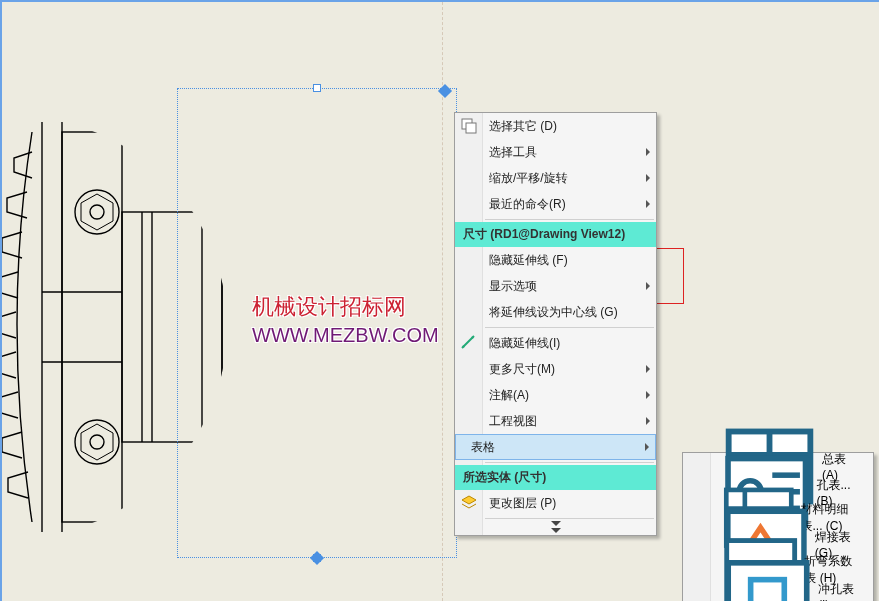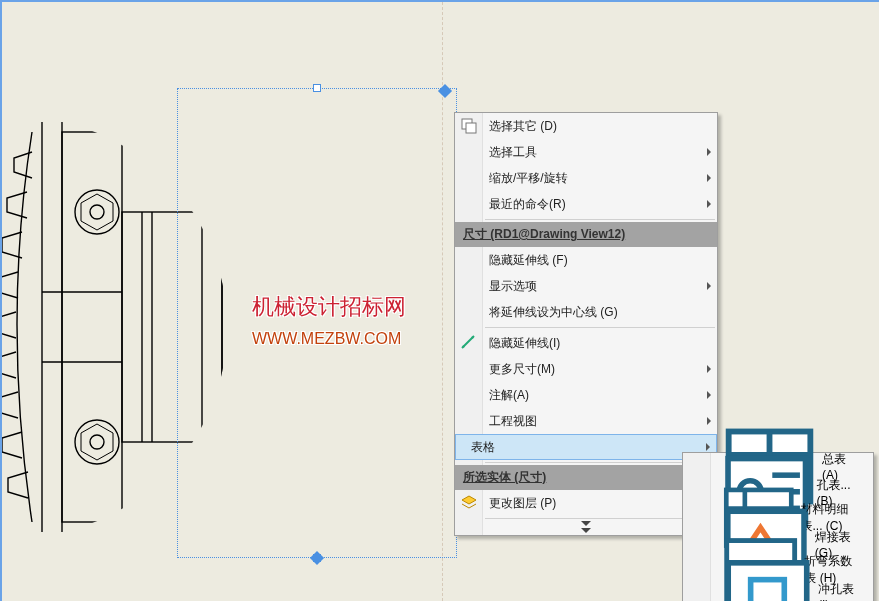--- a/index.html
+++ b/index.html
@@ -17,30 +17,30 @@
   
   .sel-box { position: absolute; left: 175px; top: 86px; width: 280px; height: 470px; border: 1px dotted #4a90e2; }
   .handle { position: absolute; width: 8px; height: 8px; background: #fff; border: 1px solid #4a90e2; }
   .hc  { left: 50%; top: -5px; transform: translateX(-50%); }
   .hcb { left: 50%; bottom: -5px; transform: translateX(-50%); }
   .arrow-dim { position: absolute; width: 10px; height: 10px; background: #4a90e2; transform: rotate(45deg); }
 
   
   .watermark { position: absolute; left: 250px; top: 290px; font-size: 22px; font-weight: normal; pointer-events: none; }
   .wm1 { color: #c23; text-shadow: -1px -1px 0 #fff,1px -1px 0 #fff,-1px 1px 0 #fff,1px 1px 0 #fff; }
-  .wm2 { color: #c2410c; font-size: 16px; display:block; margin-top:8px; text-shadow: -1px -1px 0 #fff,1px -1px 0 #fff,-1px 1px 0 #fff,1px 1px 0 #fff;}
-
-  
-  .menu { position: absolute; left: 452px; top: 110px; width: 264px; background: #f5f5f5; border: 1px solid #9e9e9e; box-shadow: 3px 3px 3px rgba(0,0,0,.25); font-size: 12px; color: #222; }
+  .wm2 { color: #701a75; font-size: 20px; display:block; margin-top:2px; text-shadow: -1px -1px 0 #fff,1px -1px 0 #fff,-1px 1px 0 #fff,1px 1px 0 #fff;}
+
+  
+  .menu { position: absolute; left: 452px; top: 110px; width: 203px; background: #f5f5f5; border: 1px solid #9e9e9e; box-shadow: 3px 3px 3px rgba(0,0,0,.25); font-size: 12px; color: #222; }
   .menu .iconcol { position:absolute; left:0; top:0; bottom:0; width:28px; background:#f0f0f0; border-right:1px solid #e0e0e0;}
   .menu-item { position:relative; display:flex; align-items:center; height:26px; padding-left:34px; padding-right:18px; cursor:default; }
   .menu-item:hover, .menu-item.hov { background:#cde6f7; border:1px solid #7eb4ea; height:26px; padding-left:15px; padding-right:17px;}
   .menu-item .arr { position:absolute; right:6px; top:50%; transform:translateY(-50%); width:0;height:0;border-left:4px solid #555;border-top:4px solid transparent;border-bottom:4px solid transparent;}
   .menu-sep { height:1px; background:#d0d0d0; margin:2px 2px 2px 30px;}
-  .menu-header { position:relative; padding:4px 6px 4px 8px; font-weight:bold; color:#333; background:#a3a3a3;text-decoration:underline;}
+  .menu-header { position:relative; padding:4px 6px 4px 8px; font-weight:bold; color:#333; background:#5eead4;}
   .menu .mico { position:absolute; left:5px; top:4px; width:18px; height:18px; }
 
   
   .redbox { position:absolute; left: 452px; top: 246px; width: 230px; height: 56px; border:1px solid #d22; pointer-events:none; }
 
   
   .submenu { position: absolute; left: 680px; top: 450px; width: 192px; background: #f5f5f5; border: 1px solid #9e9e9e; box-shadow: 3px 3px 3px rgba(0,0,0,.25); font-size: 12px; }
   .submenu .iconcol { position:absolute; left:0; top:0; bottom:0; width:28px; background:#f0f0f0; border-right:1px solid #e0e0e0;}
 
   .chev { display:block; margin: 2px auto 4px; width:0;height:0;border-left:5px solid transparent;border-right:5px solid transparent;border-top:5px solid #444; position:relative;}

